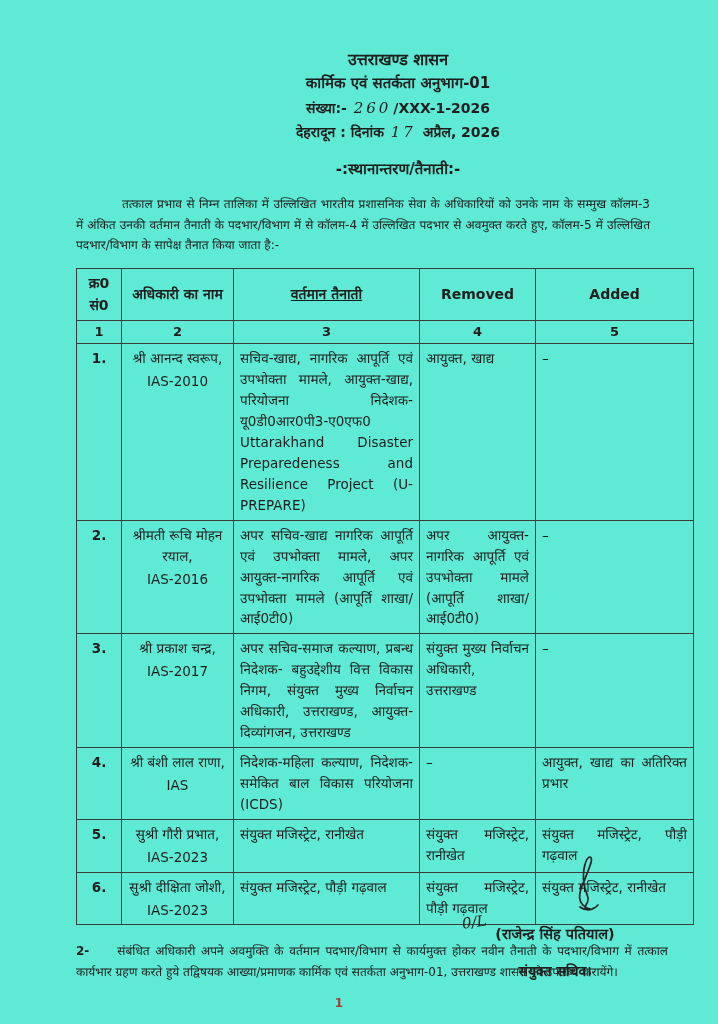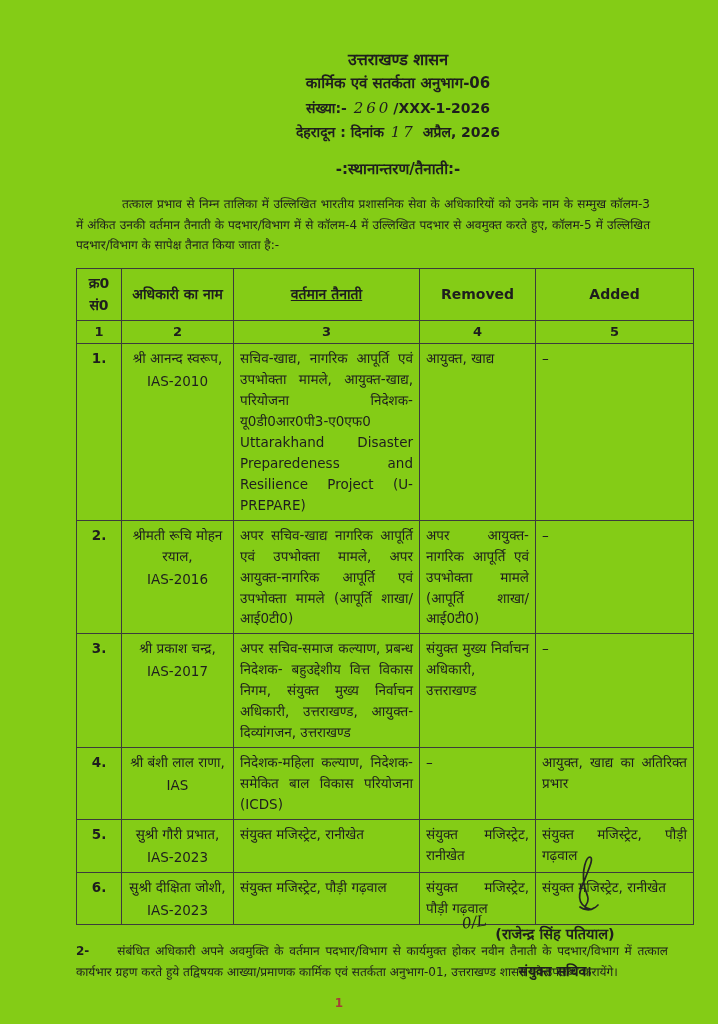--- a/index.html
+++ b/index.html
@@ -2,21 +2,21 @@
 <html lang="hi"><head>
 <meta charset="utf-8">
 <style>
   * { margin: 0; padding: 0; box-sizing: border-box; }
   html, body { background: #e9e9e9; }
   .page {
     position: relative;
     width: 718px;
     height: 1024px;
     margin: 0 auto;
-    background: #84cc16;
+    background: #5eead4;
     color: #1e1e1e;
     font-family: "DejaVu Sans", "Liberation Sans", sans-serif;
     overflow: hidden;
     box-shadow: 0 0 6px rgba(0,0,0,.25);
   }
   .content {
     position: absolute;
     left: 76px;
     top: 48px;
     width: 620px;
@@ -103,21 +103,21 @@
   }
 </style>
 </head>
 <body>
 
 <div class="page">
   <div class="content">
 
     <div class="doc-header">
       <div class="line1">उत्तराखण्ड शासन</div>
-      <div class="line2">कार्मिक एवं सतर्कता अनुभाग-06</div>
+      <div class="line2">कार्मिक एवं सतर्कता अनुभाग-01</div>
       <div class="line3"><span>संख्या:-</span> <span class="hand">260</span><span>/XXX-1-2026</span></div>
       <div class="line4"><span>देहरादून : दिनांक</span> <span class="hand">17</span> <span>अप्रैल, 2026</span></div>
       <div class="subject">-:स्थानान्तरण/तैनाती:-</div>
     </div>
 
     <p class="para first">तत्काल प्रभाव से निम्न तालिका में उल्लिखित भारतीय प्रशासनिक सेवा के अधिकारियों को उनके नाम के सम्मुख कॉलम-3 में अंकित उनकी वर्तमान तैनाती के पदभार/विभाग में से कॉलम-4 में उल्लिखित पदभार से अवमुक्त करते हुए, कॉलम-5 में उल्लिखित पदभार/विभाग के सापेक्ष तैनात किया जाता है:-</p>
 
     <table class="order">
       <colgroup>
         <col style="width:45px">

